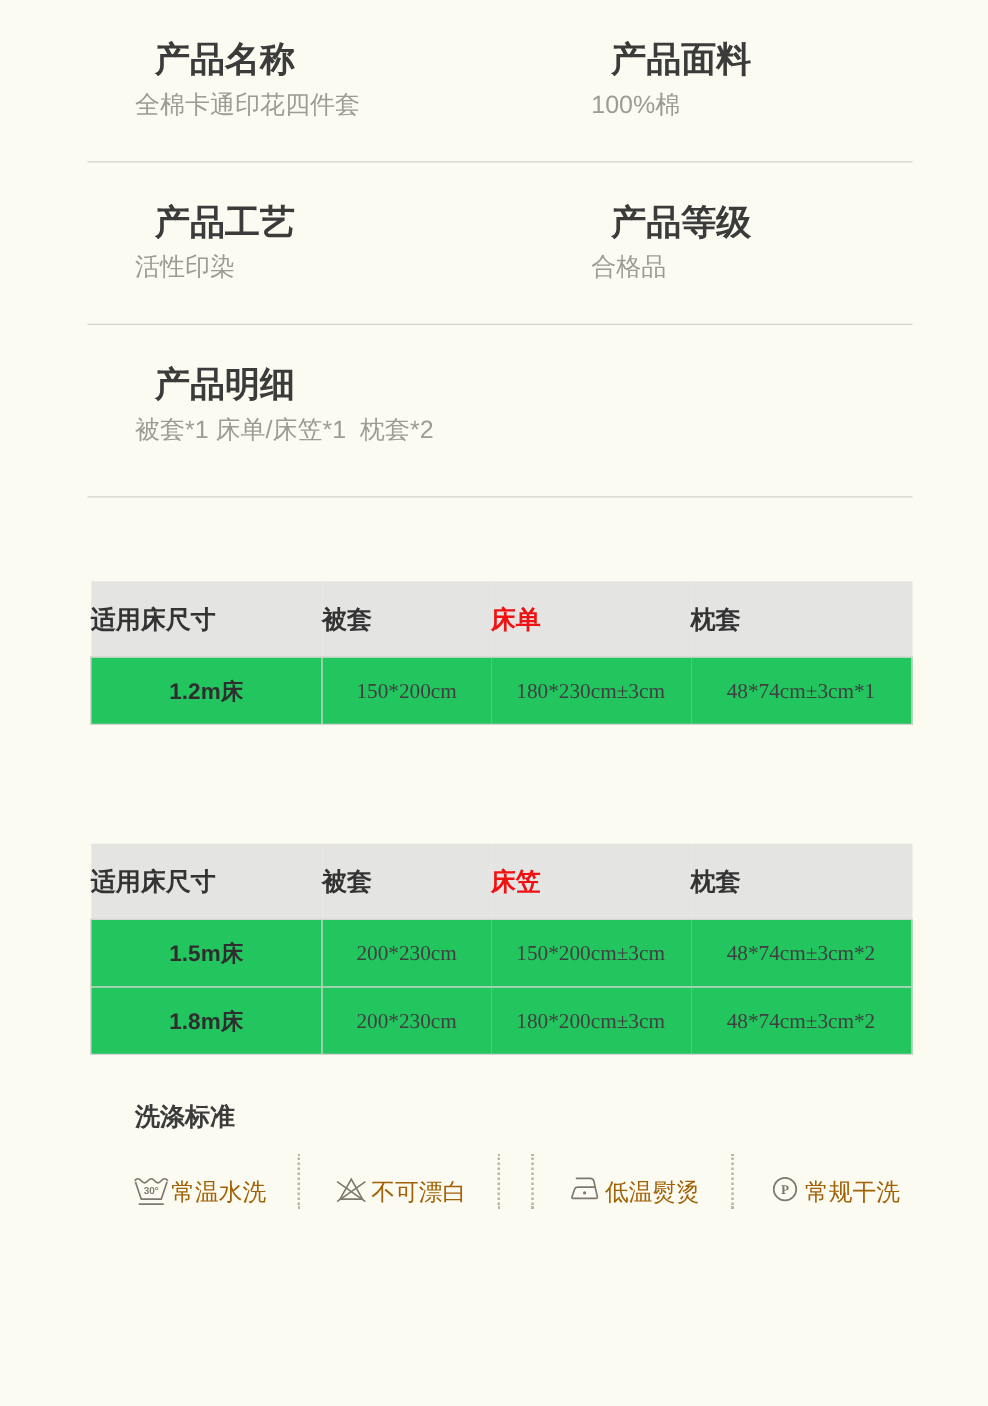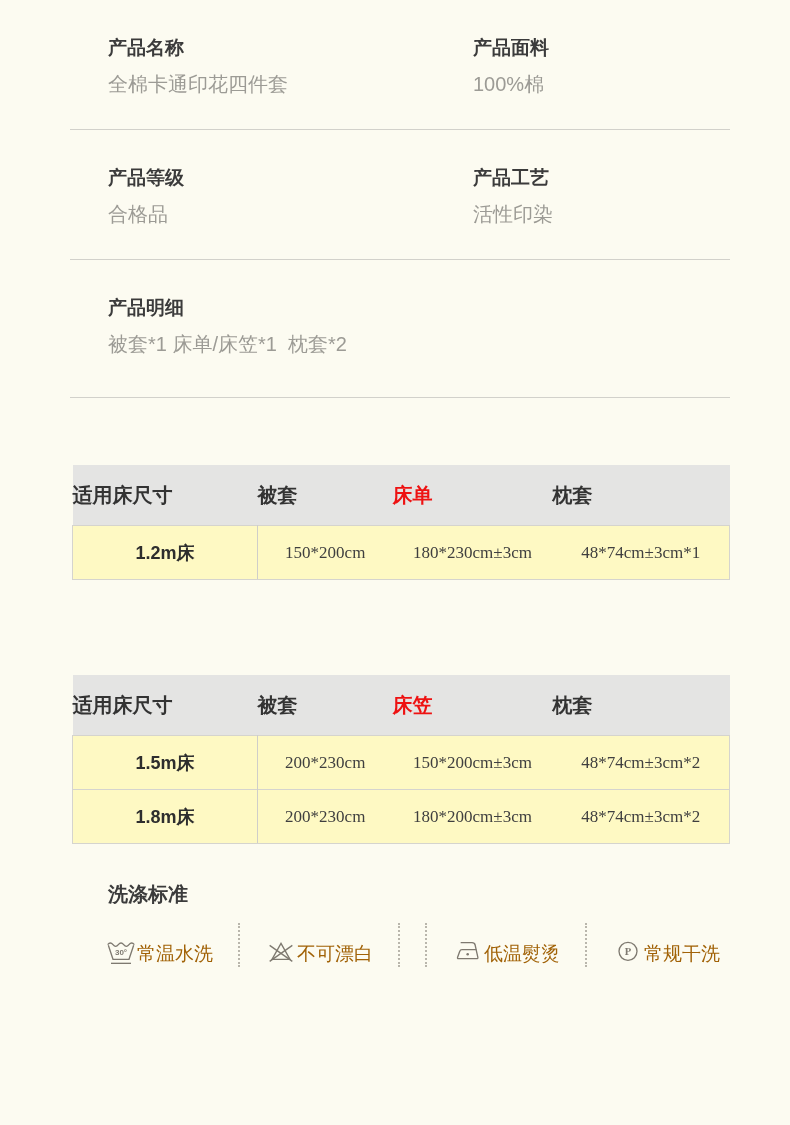--- a/index.html
+++ b/index.html
@@ -16,42 +16,42 @@
     color:#3B3B3B;
     overflow:hidden;
   }
   .content{width:660px;margin-left:70px;}
 
   
   .info-section{padding:33px 0 0 38px;box-sizing:border-box;height:129px;}
   .info-section.tall{height:137px;}
   .pairs{display:grid;grid-template-columns:365px 1fr;}
   .pairs.single{grid-template-columns:1fr;}
-  .pair .label{font-size:19px;font-weight:bold;color:#3B3B3B;line-height:30px;}
+  .pair .label{font-size:28px;font-weight:bold;color:#3B3B3B;line-height:30px;margin-left:16px;}
   .pair .value{font-size:20px;color:#9C9B95;line-height:28px;margin-top:7px;white-space:pre-wrap;}
   .divider{border-bottom:1px solid #D2D1CB;width:660px;height:0;}
 
   
   table.size-table{
     border-collapse:collapse;table-layout:fixed;
     width:657px;margin-left:2px;
   }
   table.size-table.first{margin-top:67px;}
   table.size-table.second{margin-top:95px;}
   .size-table col.c1{width:185px;}
   .size-table col.c2{width:135px;}
   .size-table col.c3{width:160px;}
   .size-table col.c4{width:177px;}
   .size-table thead th{
     background:var(--table-header-bg);
     height:60px;font-size:20px;font-weight:bold;color:#333;
     text-align:left;padding:0;border:none;
   }
   .size-table thead th.red{color:var(--accent-red);}
-  .size-table tbody{background:#fef9c3;margin-top:44px;}
+  .size-table tbody{background:#22c55e;margin-top:44px;}
   .size-table tbody td{
     height:53px;text-align:center;vertical-align:middle;padding:0;
     font-family:"Liberation Serif","DejaVu Serif",serif;
     font-size:17px;color:#3F3F3F;
     border-top:1px solid #D5D4CE;
   }
   .size-table tbody tr:last-child td{border-bottom:1px solid #D5D4CE;}
   .size-table tbody td:first-child{
     border-left:1px solid #D5D4CE;border-right:1px solid #CFCEC9;
     font-family:"Liberation Sans","DejaVu Sans",sans-serif;
@@ -88,26 +88,26 @@
         <div class="label">产品面料</div>
         <div class="value">100%棉</div>
       </div>
     </div>
   </section>
   <div class="divider"></div>
 
   <section class="info-section">
     <div class="pairs">
       <div class="pair">
+        <div class="label">产品工艺</div>
+        <div class="value">活性印染</div>
+      </div>
+      <div class="pair">
         <div class="label">产品等级</div>
         <div class="value">合格品</div>
-      </div>
-      <div class="pair">
-        <div class="label">产品工艺</div>
-        <div class="value">活性印染</div>
       </div>
     </div>
   </section>
   <div class="divider"></div>
 
   <section class="info-section tall">
     <div class="pairs single">
       <div class="pair">
         <div class="label">产品明细</div>
         <div class="value">被套*1 床单/床笠*1  枕套*2</div>

